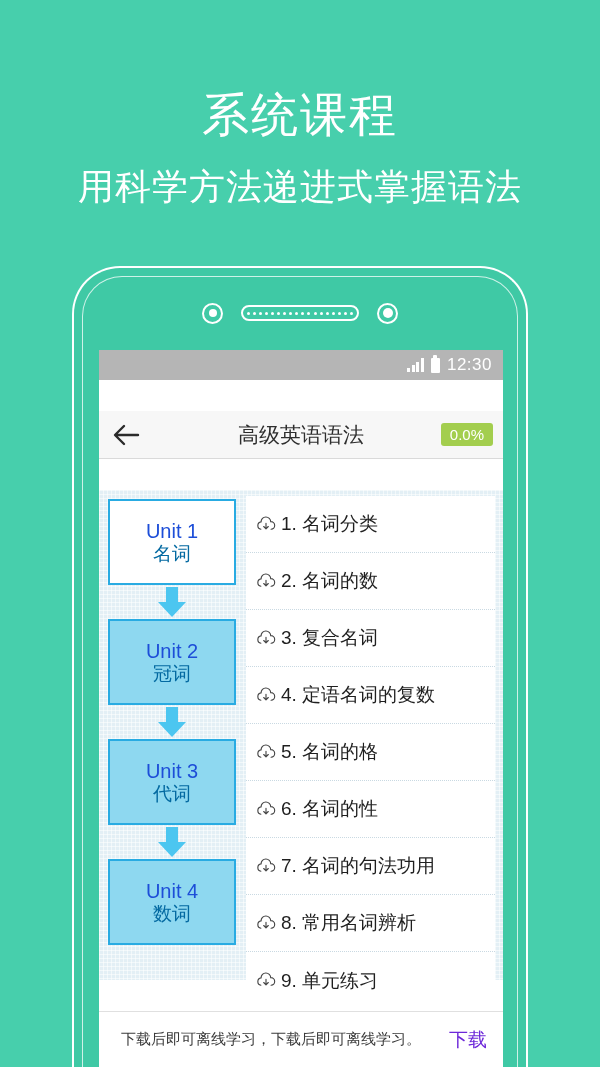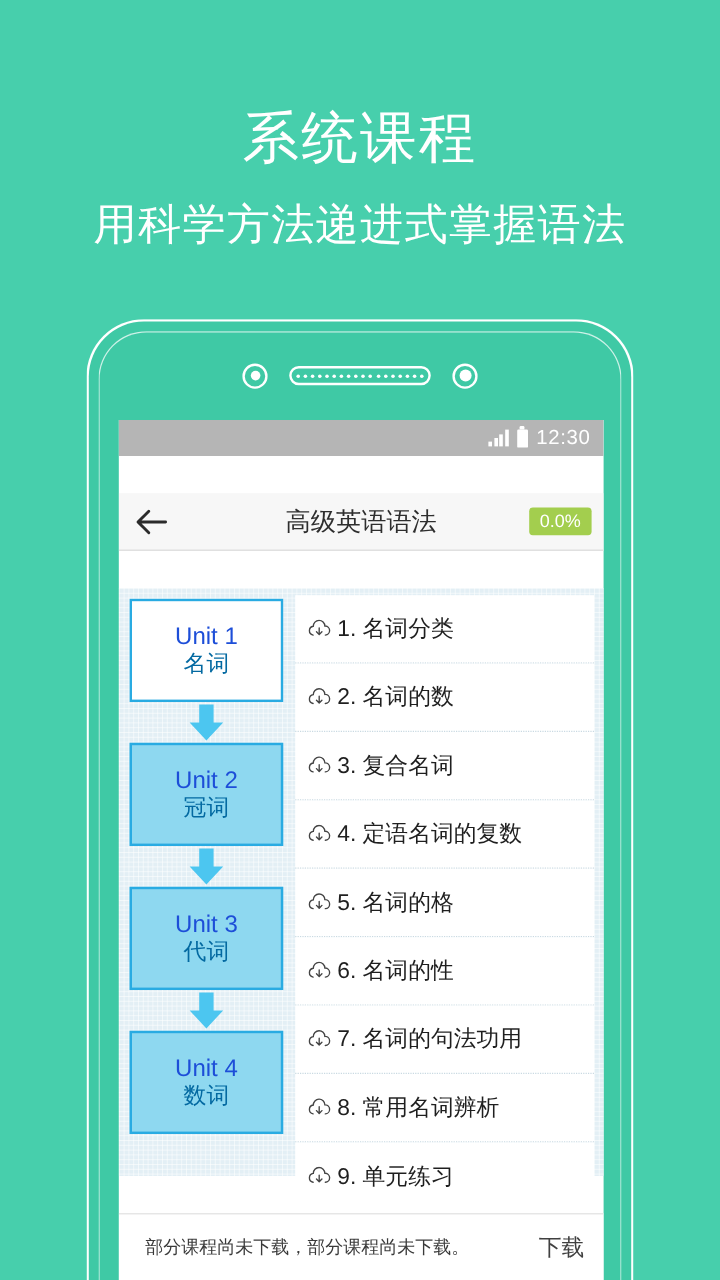--- a/index.html
+++ b/index.html
@@ -293,21 +293,21 @@
     justify-content: space-between;
     padding: 0 16px 0 22px;
     flex: none;
   }
   .bottom-text {
     font-size: 15px;
     color: #3a3a3a;
   }
   .download-link {
     font-size: 19px;
-    color: #404040;
+    color: #6d28d9;
   }
 </style>
 </head>
 <body>
 
 <div class="promo">
   <div class="promo-title">系统课程</div>
   <div class="promo-sub">用科学方法递进式掌握语法</div>
 </div>
 
@@ -466,18 +466,18 @@
             <path d="M5.4 14.2 A4.1 4.1 0 0 1 5.6 6.1 A5.3 5.3 0 0 1 16.2 5.9 A3.9 3.9 0 0 1 16.6 14.2" fill="none" stroke="#444" stroke-width="1.25" stroke-linecap="round"></path>
             <path d="M11 7.6 V13.4 M8.5 11.2 L11 13.8 L13.5 11.2" fill="none" stroke="#444" stroke-width="1.25" stroke-linecap="round" stroke-linejoin="round"></path>
           </svg>
           <span class="lesson-label">9. 单元练习</span>
         </div>
 
       </div>
     </div>
 
     <div class="bottombar">
-      <span class="bottom-text">部分课程尚未下载，部分课程尚未下载。</span>
+      <span class="bottom-text">下载后即可离线学习，下载后即可离线学习。</span>
       <span class="download-link">下载</span>
     </div>
 
   </div>
 </div>
 
 </body></html>

